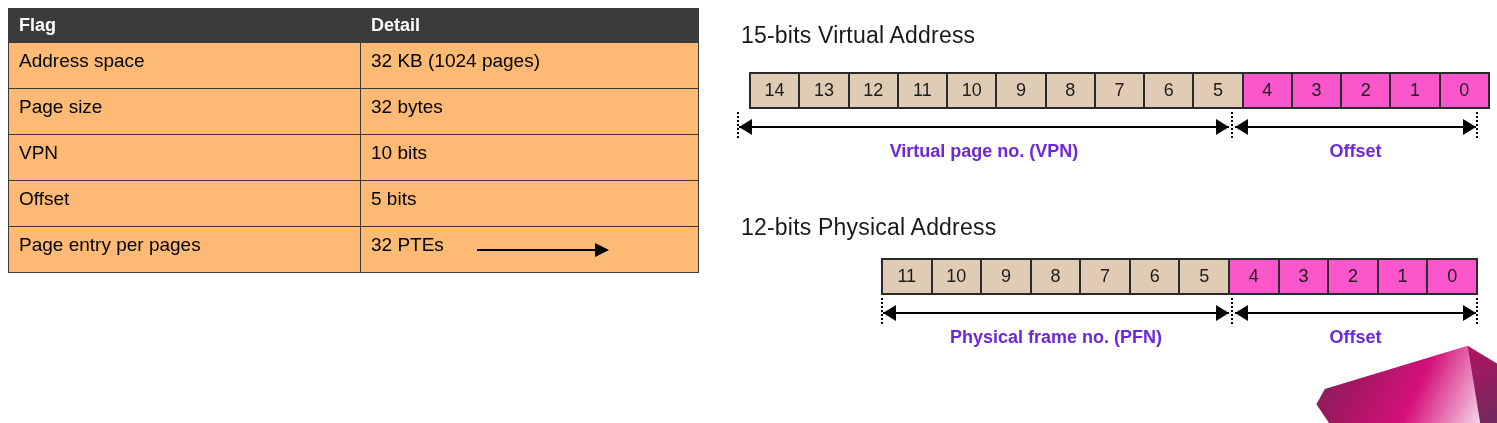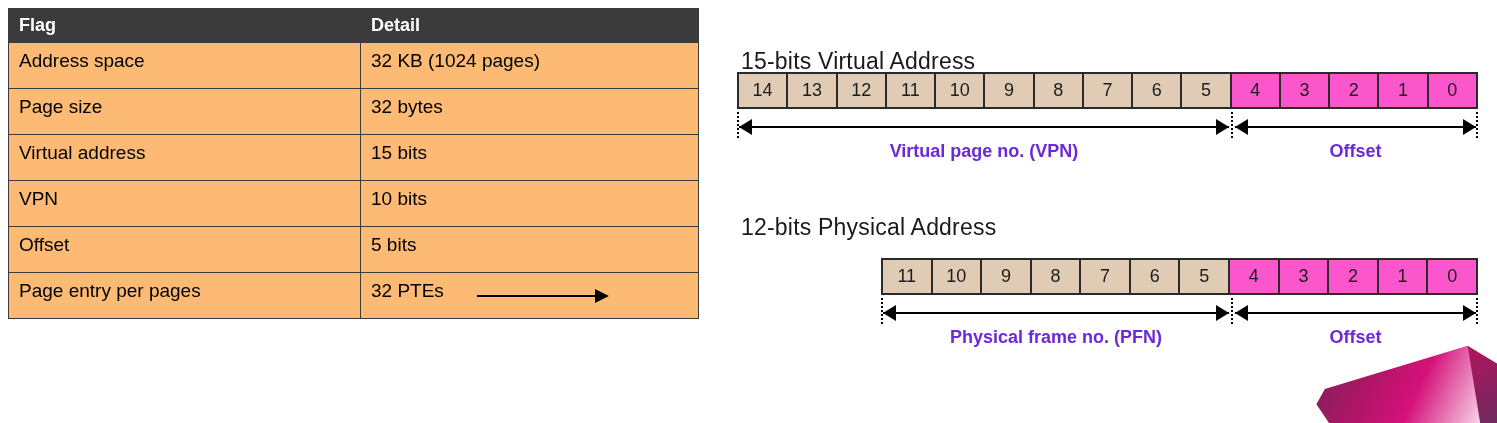--- a/index.html
+++ b/index.html
@@ -200,47 +200,43 @@
     <tbody>
       <tr>
         <td>Address space</td>
         <td>32 KB (1024 pages)</td>
       </tr>
       <tr>
         <td>Page size</td>
         <td>32 bytes</td>
       </tr>
       <tr>
-        <td>Virtual address</td>
-        <td>15 bits</td>
-      </tr>
-      <tr>
         <td>VPN</td>
         <td>10 bits</td>
       </tr>
       <tr>
         <td>Offset</td>
         <td class="center-ish"> 5 bits</td>
       </tr>
       <tr>
         <td>Page entry per pages</td>
         <td class="pte-cell">
           <span>32 PTEs</span>
           <span class="pte-arrow"></span>
         </td>
       </tr>
     </tbody>
   </table>
 
 
   <div class="diagram" style="left:737px; top:0px; width:745px; height:180px;">
 
-    <div class="diag-title" style="position:absolute; left:4px; top:22px;margin-top:26px;">15-bits  Virtual Address</div>
-
-    <div class="bitbar" style="left:0px; top:72px; width:741px;">
+    <div class="diag-title" style="position:absolute; left:4px; top:22px;">15-bits  Virtual Address</div>
+
+    <div class="bitbar" style="left:12px; top:72px; width:741px;">
       <div class="bitcell tan">14</div>
       <div class="bitcell tan">13</div>
       <div class="bitcell tan">12</div>
       <div class="bitcell tan">11</div>
       <div class="bitcell tan">10</div>
       <div class="bitcell tan">9</div>
       <div class="bitcell tan">8</div>
       <div class="bitcell tan">7</div>
       <div class="bitcell tan">6</div>
       <div class="bitcell tan">5</div>

